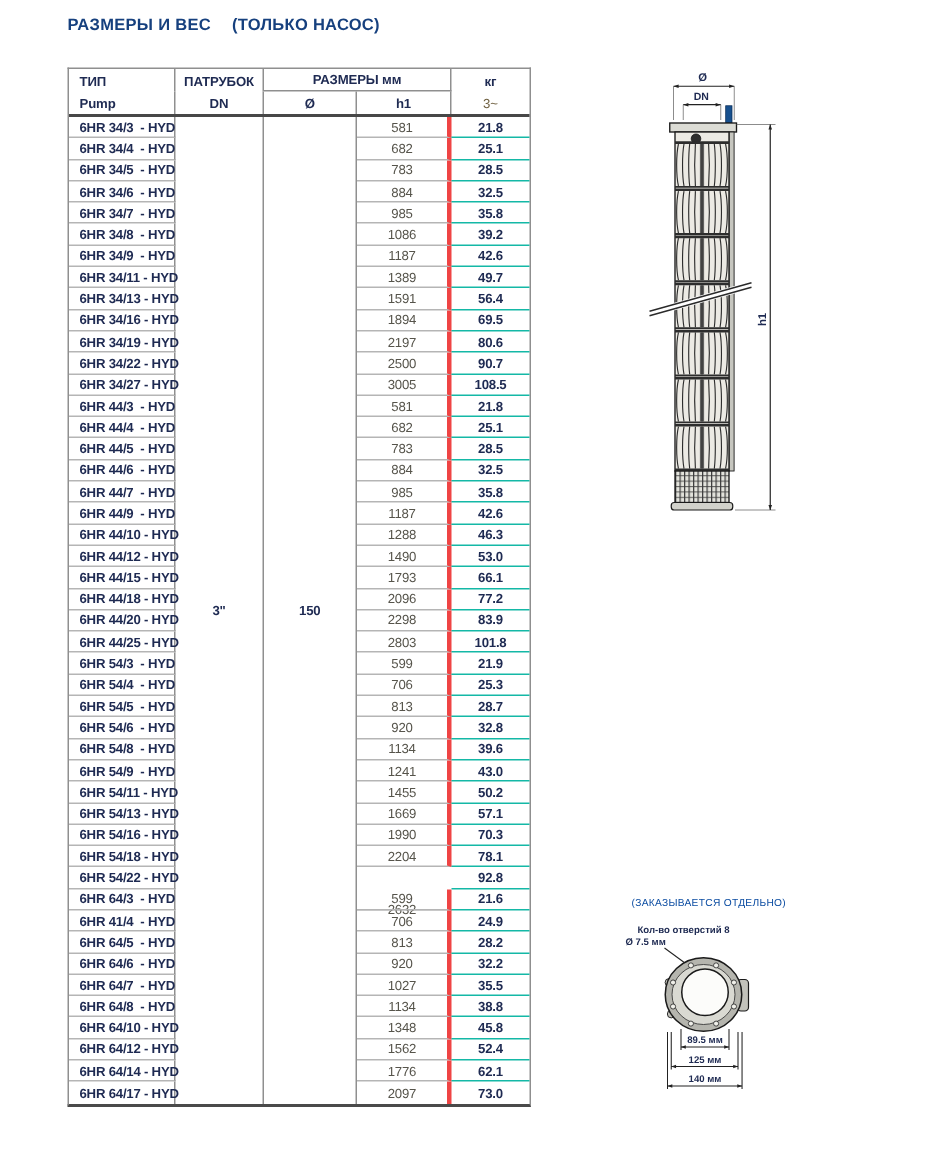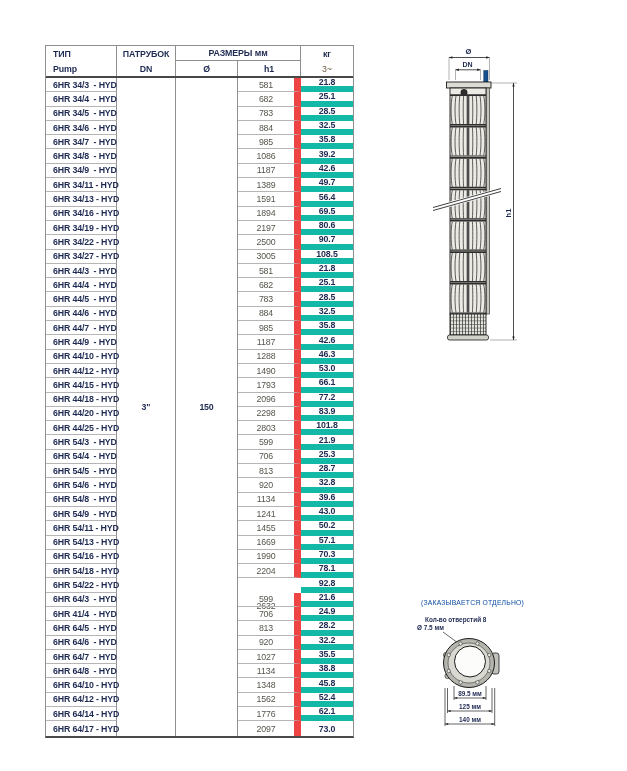--- a/index.html
+++ b/index.html
@@ -34,23 +34,23 @@
   .h-dims { grid-column:3 / span 2; grid-row:1; }
   .h-kg   { grid-column:5; grid-row:1; }
   .h-kgsub{ grid-column:5; grid-row:2; font-weight:normal; color:#6e5f3f; }
   .bcell {
     display:flex; align-items:center; font-size:8.8px; color:#1e2a52;
     letter-spacing:-.15px; white-space:pre;
   }
   .c-type { font-weight:bold; padding-left:7px; border-right:1px solid #8f8f8f;
             border-bottom:1px solid #b5b5b5; }
   .c-h1   { justify-content:center; color:#56544b; font-weight:normal;
-            border-right:7px solid #ef4444; border-bottom:1px solid #b5b5b5; }
+            border-right:3px solid #ef4444; border-bottom:1px solid #b5b5b5; }
   .c-kg   { justify-content:center; font-weight:bold;
-            border-bottom:6px solid #14b8a6; }
+            border-bottom:1px solid #14b8a6; }
   .last   { border-bottom:none; }
   .mcell  { justify-content:center; font-weight:bold; border-right:1px solid #8f8f8f; }
   .dnm    { grid-column:2; grid-row:1 / span 46; }
   .diam   { grid-column:3; grid-row:1 / span 46; }
   
   .pump { position:absolute; left:420px; top:42px; }
   .kit  { position:absolute; left:388px; top:612px; }
   .kit-title {
     position:absolute; left:393px; top:582px;
     font-size:10.5px; font-weight:bold; color:#0c4da2; letter-spacing:.2px;
@@ -62,20 +62,24 @@
   .kit-note {
     position:absolute; left:393px; top:734px;
     font-size:8.5px; color:#233a63; line-height:13px;
   }
 </style>
 </head>
 <body>
 
 <div class="page">
 
+  <div class="title-row">
+    <span>РАЗМЕРЫ И ВЕС</span>
+    <span>(ТОЛЬКО НАСОС)</span>
+  </div>
 
   <div class="tbl">
     <div class="thead">
       <div class="hc hl br" style="grid-column:1;grid-row:1">ТИП</div>
       <div class="hc hl br" style="grid-column:1;grid-row:2">Pump</div>
       <div class="hc br" style="grid-column:2;grid-row:1">ПАТРУБОК</div>
       <div class="hc br" style="grid-column:2;grid-row:2">DN</div>
       <div class="hc br bb h-dims">РАЗМЕРЫ мм</div>
       <div class="hc br" style="grid-column:3;grid-row:2">Ø</div>
       <div class="hc br" style="grid-column:4;grid-row:2">h1</div>

